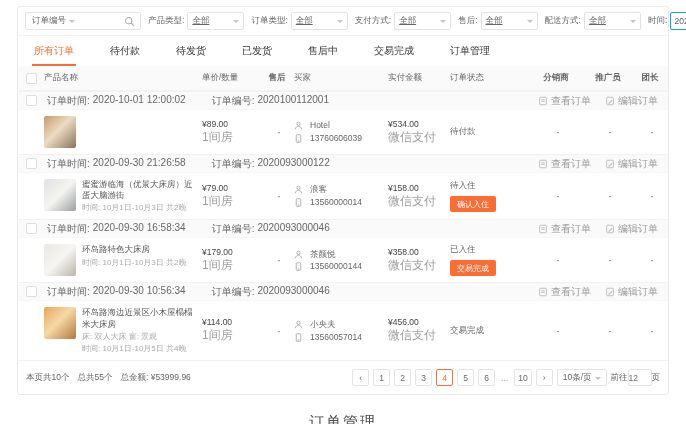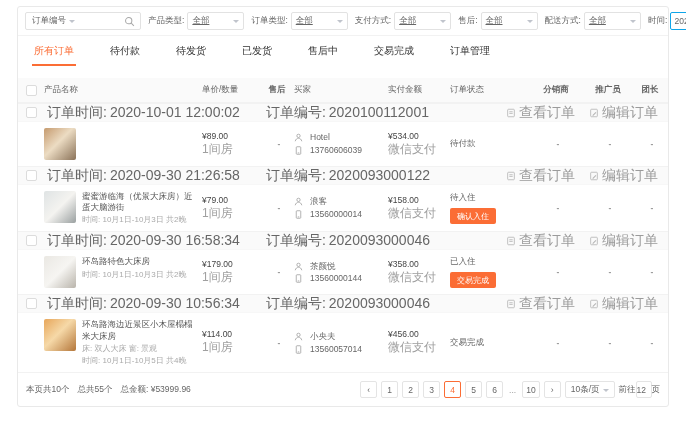--- a/index.html
+++ b/index.html
@@ -16,32 +16,32 @@
   .searchbox input { border:none; outline:none; width:40px; font-size:8.5px; height:14px; font-family:inherit; }
   .sicon { display:flex; align-items:center; padding:0 5px; border-left:0; }
   .fgroup { display:flex; align-items:center; gap:3px; }
   .fselect { display:flex; align-items:center; justify-content:space-between; border:1px solid #e2e2e2;
     border-radius:2px; height:18px; width:57px; padding:0 4px; color:#666; background:#fff; cursor:pointer;text-decoration:underline; }
   .fdate { border:1px solid #0ea5e9; border-radius:2px; height:18px; line-height:16px; width:52px;
     text-align:center; color:#666; background:#fff; }
 
   
   .tabs { display:flex; padding:0 8px; font-size:10px; }
-  .tab { padding:8px 2px 6px; margin:0 26px 12px 6px; color:#333; border-bottom:2px solid transparent; cursor:pointer; }
+  .tab { padding:8px 2px 6px; margin:0 26px 0 6px; color:#333; border-bottom:2px solid transparent; cursor:pointer; }
   .tab.active { color:#fb6d35; border-bottom-color:#fb6d35; }
 
   
   .grid { display:grid; grid-template-columns:26px 158px 62px 30px 94px 62px 82px 52px 52px 1fr; align-items:center; }
   .thead { background:#fafafa; height:25px; font-size:8.5px; color:#666; border-bottom:1px solid #f2f2f2; }
   .th { padding-right:4px; }
   .cb { width:11px; height:11px; border:1px solid #dcdcdc; border-radius:2px; background:#fff; margin-left:8px; cursor:pointer; }
   .center { text-align:center;font-weight:bold; }
 
   .group-header { display:flex; align-items:center; background:#fafafa; height:19px;
-    font-size:14px; color:#666; border-top:1px solid #f2f2f2; border-bottom:1px solid #f7f7f7; }
+    font-size:10px; color:#666; border-top:1px solid #f2f2f2; border-bottom:1px solid #f7f7f7; }
   .gh-item { margin-left:10px; display:flex; gap:3px; }
   .gh-links { margin-left:auto; display:flex; gap:14px; padding-right:10px; }
   .link { display:flex; align-items:center; gap:3px; color:#9b9b9b; cursor:pointer; }
 
   .prow { font-size:8.5px; color:#555; padding:6px 0; }
   .prod { display:flex; gap:6px; align-items:flex-start; }
   .thumb { width:32px; height:32px; border-radius:2px; flex:0 0 auto; }
   .pname { font-size:8.5px; color:#555; line-height:1.3; padding-right:6px; }
   .pmeta { font-size:8px; color:#aaa; margin-top:2px; line-height:1.3; }
   .big { color:#444; }
@@ -57,21 +57,21 @@
     color:#666; border-top:1px solid #f2f2f2; }
   .sumline { display:flex; gap:8px; }
   .pager { display:flex; align-items:center; gap:4px; }
   .pbtn { min-width:17px; height:17px; border:1px solid #e4e4e4; border-radius:2px; background:#fff; color:#666;
     display:flex; align-items:center; justify-content:center; font-size:8.5px; padding:0 3px; cursor:pointer; }
   .pbtn.active { border-color:#fb6d35; color:#fb6d35; }
   .pellipsis { color:#999; padding:0 2px; }
   .psize { display:flex; align-items:center; justify-content:space-between; gap:3px; border:1px solid #e4e4e4;
     border-radius:2px; height:17px; padding:0 5px; cursor:pointer; }
   .goto { display:flex; align-items:center; }
-  .goto input { width:16px; height:17px; border:1px solid #e4e4e4; border-radius:2px; text-align:left;
+  .goto input { width:24px; height:17px; border:1px solid #e4e4e4; border-radius:2px; text-align:left;
     font-size:8.5px; font-family:inherit; outline:none; color:#666; }
 
   .caption { text-align:center; font-size:15px; color:#4c4c4c; margin-top:18px; letter-spacing:2px; }
   svg { flex:0 0 auto; display:block; }
 </style>
 </head>
 <body>
 
 <div class="card">
 

